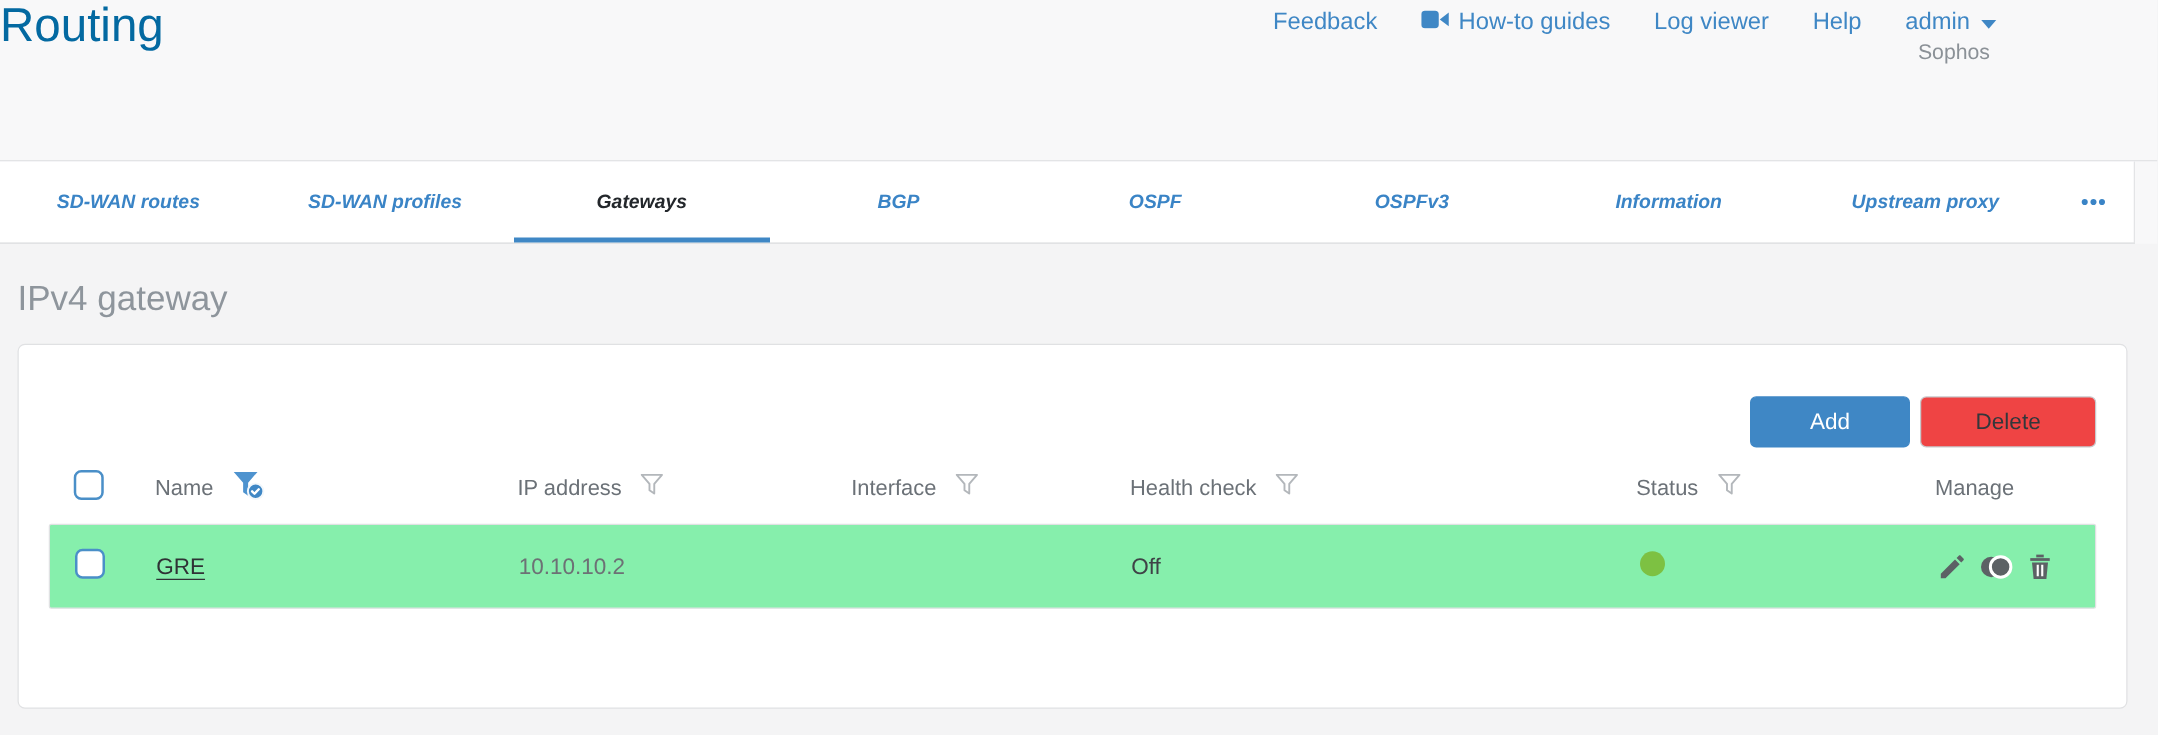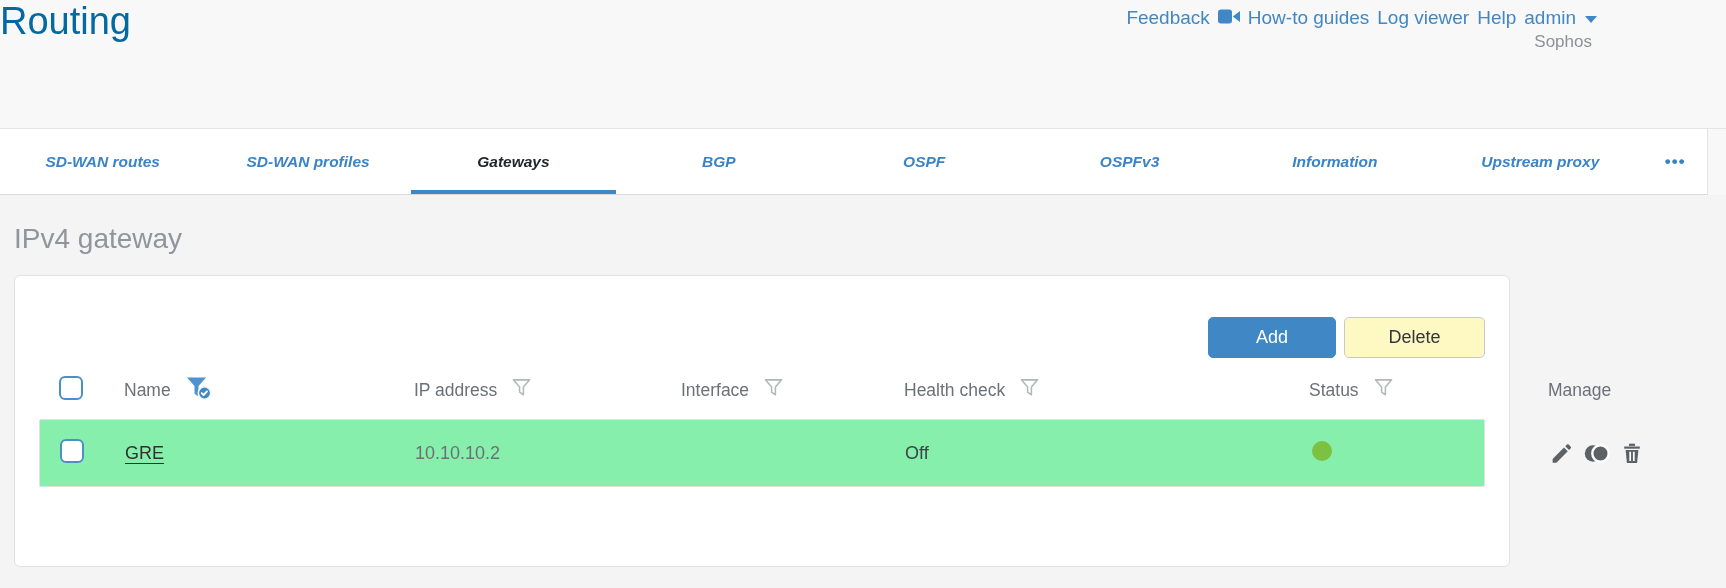--- a/index.html
+++ b/index.html
@@ -13,21 +13,21 @@
   .top-header {
     position:relative; height:129px;
     background:#f8f8f9; border-bottom:1px solid #e3e4e6;
   }
   .page-title {
     position:absolute; left:0; top:0px;
     font-size:38px; font-weight:400; color:#0369a1;
   }
   .top-nav {
     position:absolute; top:7px; right:129px;
-    display:flex; align-items:center; gap:8px;
+    display:flex; align-items:center; gap:35px;
     font-size:19px; color:#3f87c5;justify-content:space-between;
   }
   .top-nav a { color:#3f87c5; text-decoration:none; display:flex; align-items:center; gap:7px; cursor:pointer; }
   .caret {
     display:inline-block; width:0; height:0; margin-left:2px; margin-top:3px;
     border-left:6px solid transparent; border-right:6px solid transparent;
     border-top:7px solid #3f87c5;
   }
   .brand {
     position:absolute; top:32px; right:134px;
@@ -45,35 +45,35 @@
     font-size:15.5px; font-weight:700; color:#3a84c6; cursor:pointer; white-space:nowrap;font-style:italic;
   }
   .tab.active { color:#23272b; box-shadow:inset 0 -4px 0 #3f87c5; }
   .tab-more { flex:0 0 64px; font-size:17px; letter-spacing:1px; }
   
   .section-heading {
     margin:26px 0 0 14px;
     font-size:28px; font-weight:400; color:#8e959c; height:36px; line-height:36px;
   }
   .panel {
-    margin:18px 24px 0 14px; width:1496px; height:292px;
+    margin:18px 24px 0 14px; width:1688px; height:292px;
     background:#fff; border:1px solid #e0e1e3; border-radius:6px;
     padding:0 24px; position:relative;
   }
   .toolbar {
     margin-top:41px; height:41px;
     display:flex; justify-content:flex-end; gap:8px;
   }
   .btn {
     height:41px; border-radius:5px; font-size:18px;
     font-family:"Liberation Sans", sans-serif; cursor:pointer;
     display:flex; align-items:center; justify-content:center;
   }
   .btn-add { width:128px; background:#3f87c5; border:1px solid #3f87c5; color:#ffffff; }
-  .btn-delete { width:141px; background:#fef9c3; border:1px solid #c8c9cc; color:#33373b; }
+  .btn-delete { width:141px; background:#ef4444; border:1px solid #c8c9cc; color:#33373b; }
   
   .grid-row {
     display:grid;
     grid-template-columns:85px 290px 267px 223px 405px 239px 131px;
     align-items:center;
   }
   .thead { margin-top:12px; height:40px; color:#6b7177; font-size:17.5px; }
   .th { display:flex; align-items:center; gap:14px; }
   .cb {
     display:inline-block; width:24px; height:24px; margin-left:20px;

